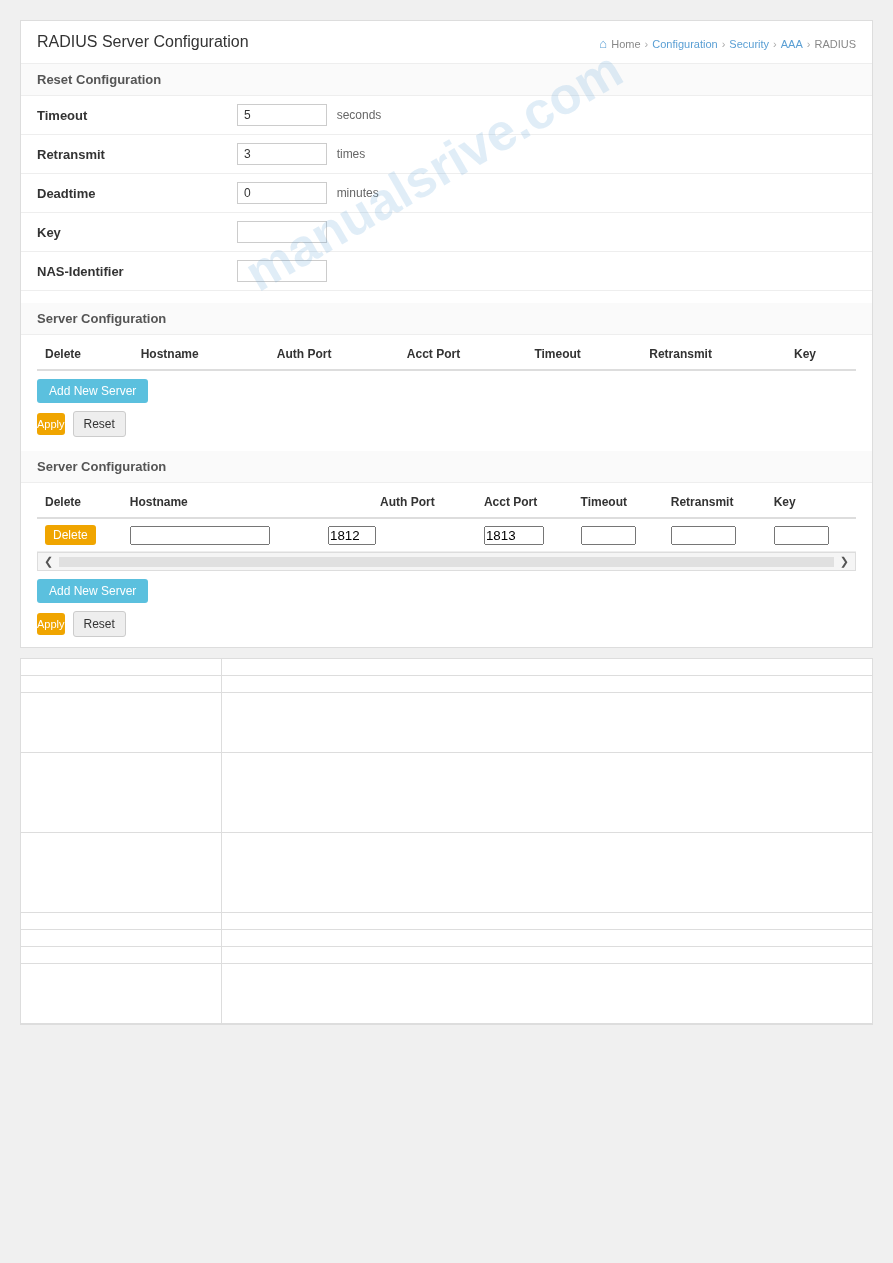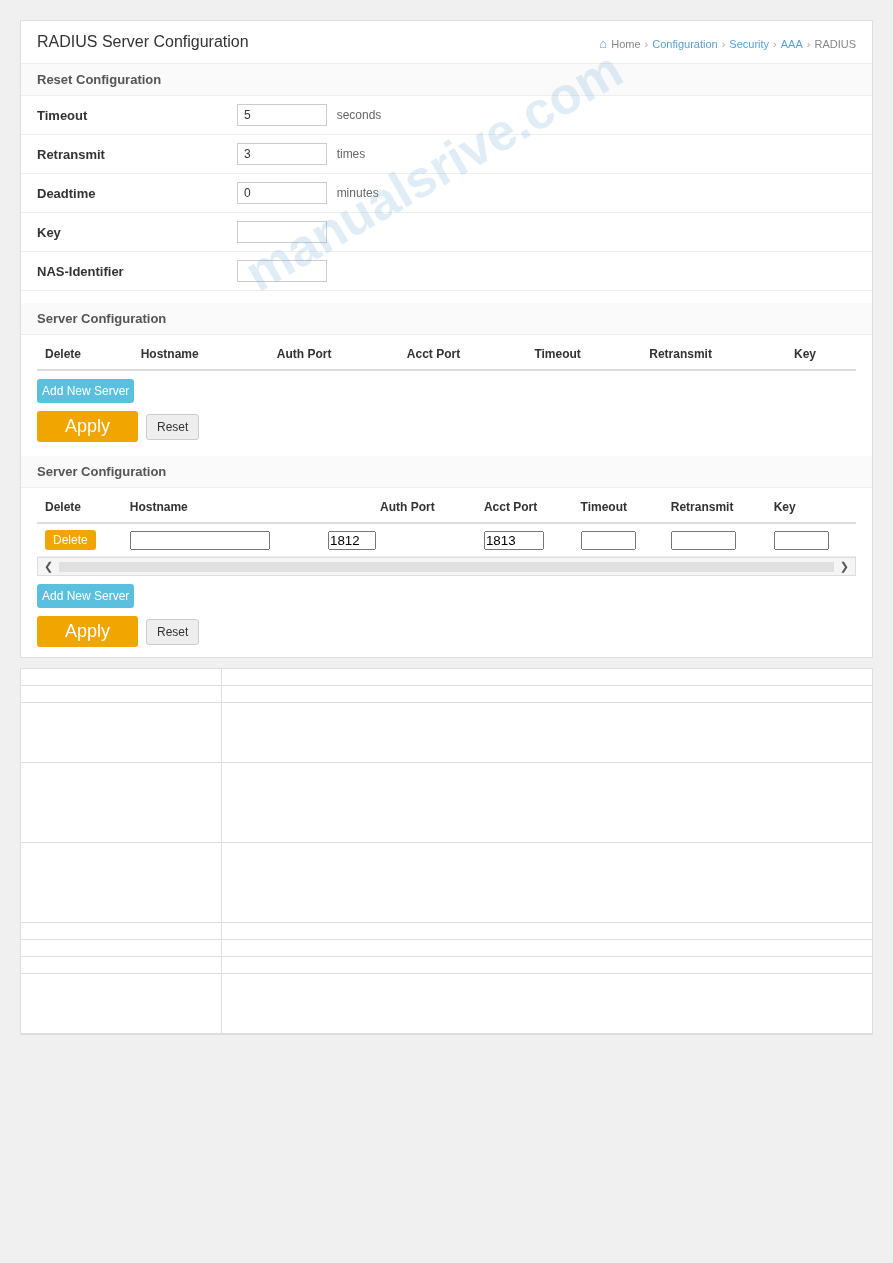--- a/index.html
+++ b/index.html
@@ -107,32 +107,32 @@
     }
     .server-table td {
       padding: 6px 8px;
       font-size: 12px;
       border-bottom: 1px solid #eee;
     }
     .btn-add {
       background: #5bc0de;
       color: #fff;
       border: none;
-      padding: 5px 5px;
+      padding: 5px 12px;
       font-size: 12px;
       cursor: pointer;
       border-radius: 3px;
       margin: 8px 20px 4px 16px;
     }
     .btn-apply {
       background: #f0a500;
       color: #fff;
       border: none;
-      padding: 5px 28px;
-      font-size: 18px;
+      padding: 5px 0;
+      font-size: 11px;
       cursor: pointer;
       border-radius: 3px;
     }
     .btn-reset {
       background: #eee;
       color: #333;
       border: 1px solid #ccc;
       padding: 5px 10px;
       font-size: 12px;
       cursor: pointer;

